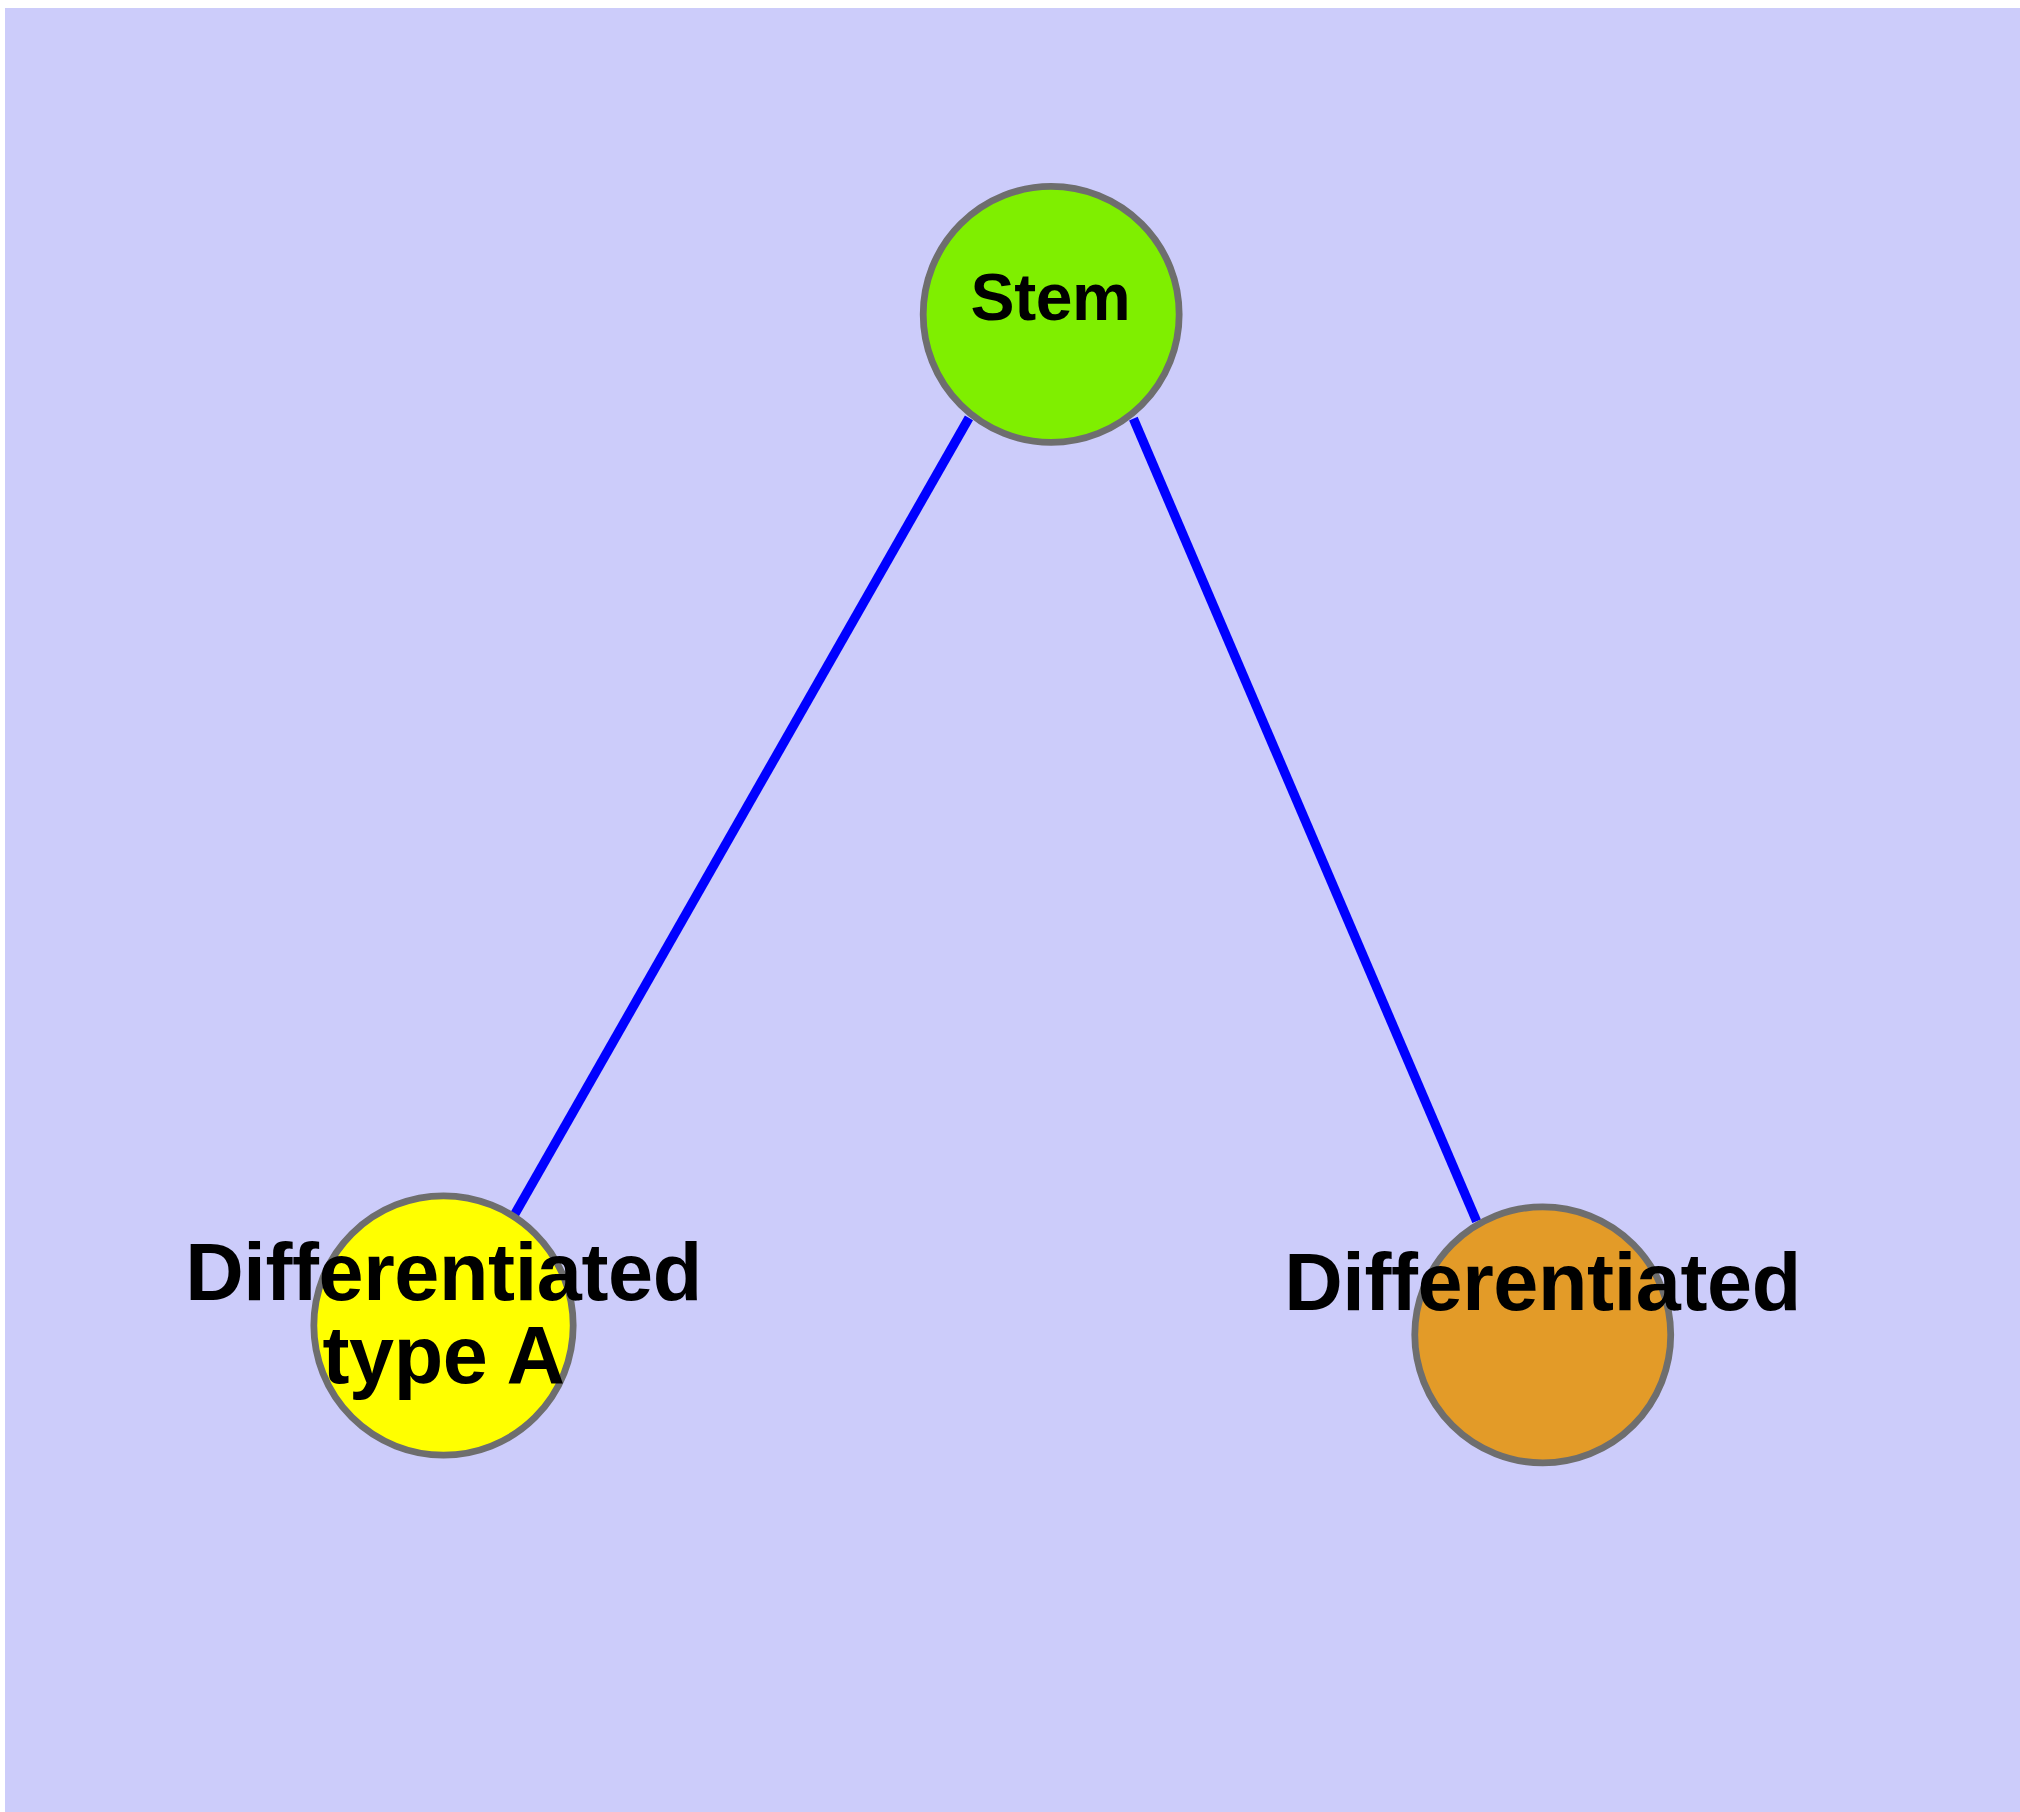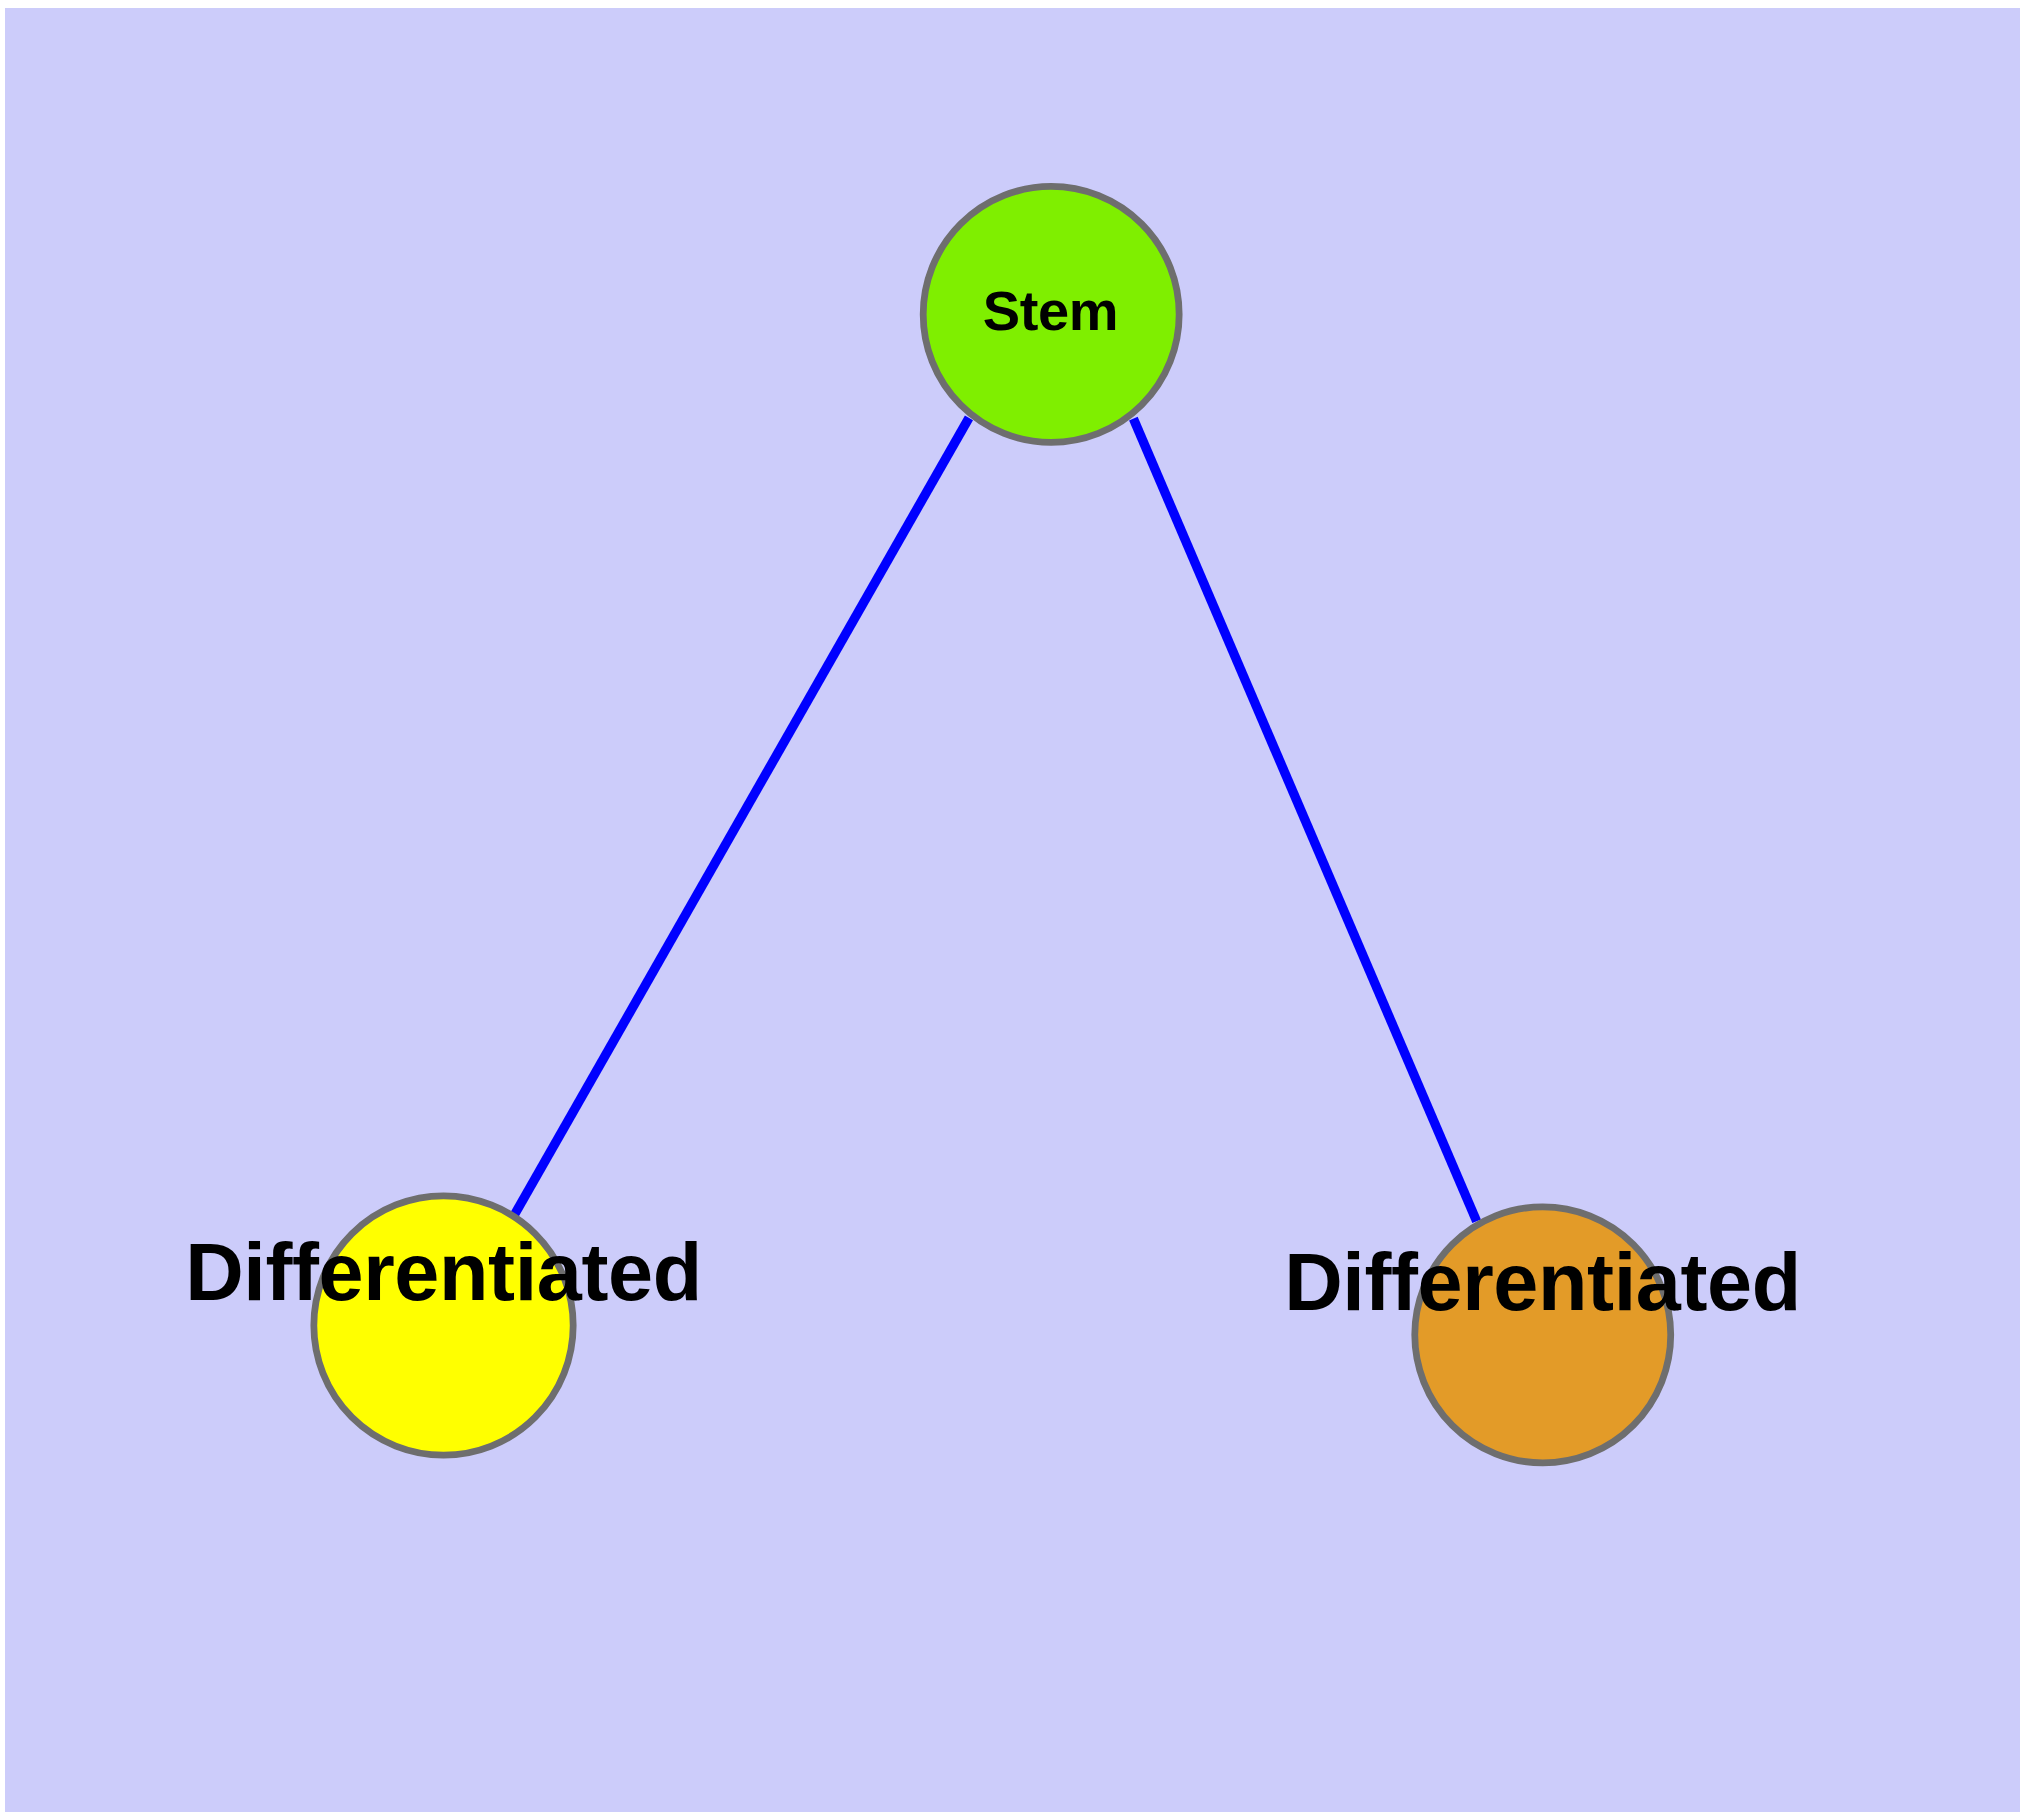--- a/index.html
+++ b/index.html
@@ -39,23 +39,23 @@
     position: absolute;
     text-align: center;
     color: #000000;
     font-weight: bold;
     line-height: 1.02;
     white-space: pre;
     pointer-events: none;
     letter-spacing: -0.4px;
   }
   #label-stem {
-    font-size: 56px;
+    font-size: 66px;
     left: 542px;
-    top: 282px;
+    top: 264px;
     width: 1017px;
   }
   #label-type-a {
     font-size: 81px;
     left: -65px;
     top: 1231px;
     width: 1017px;
   }
   #label-type-b {
     font-size: 81px;
@@ -78,18 +78,18 @@
     </g>
     <g>
       <circle cx="1240" cy="371" r="151" fill="#7fef00" stroke="#6e6e6e" stroke-width="8"></circle>
       <circle cx="523" cy="1564" r="153" fill="#ffff00" stroke="#6e6e6e" stroke-width="8"></circle>
       <circle cx="1820" cy="1575" r="151" fill="#e39b28" stroke="#6e6e6e" stroke-width="8"></circle>
     </g>
   </svg>
 
   <div class="node-label" id="label-stem">Stem</div>
 
-  <div class="node-label" id="label-type-a"><span>Differentiated</span><br></div>
+  <div class="node-label" id="label-type-a"><span>Differentiated</span><br><span>type A</span></div>
 
   <div class="node-label" id="label-type-b"><span>Differentiated</span><br></div>
 
 </div>
 
 
 </body></html>

